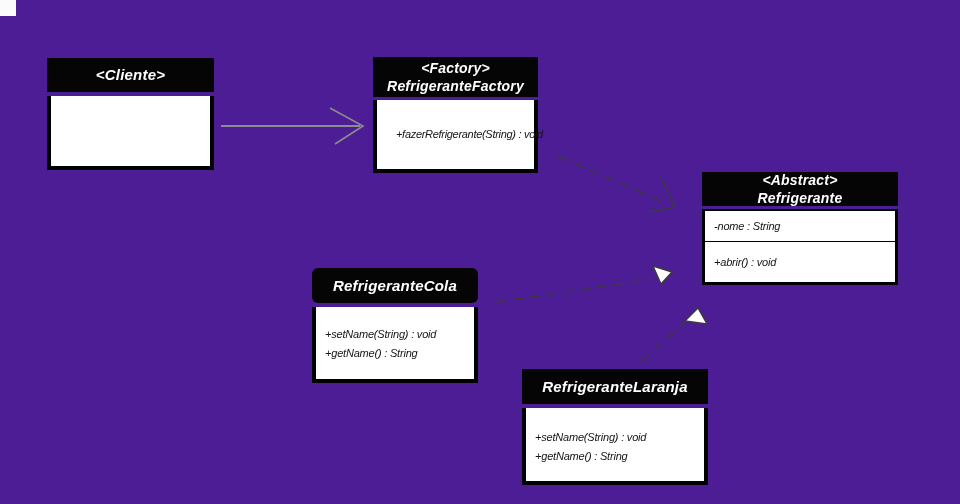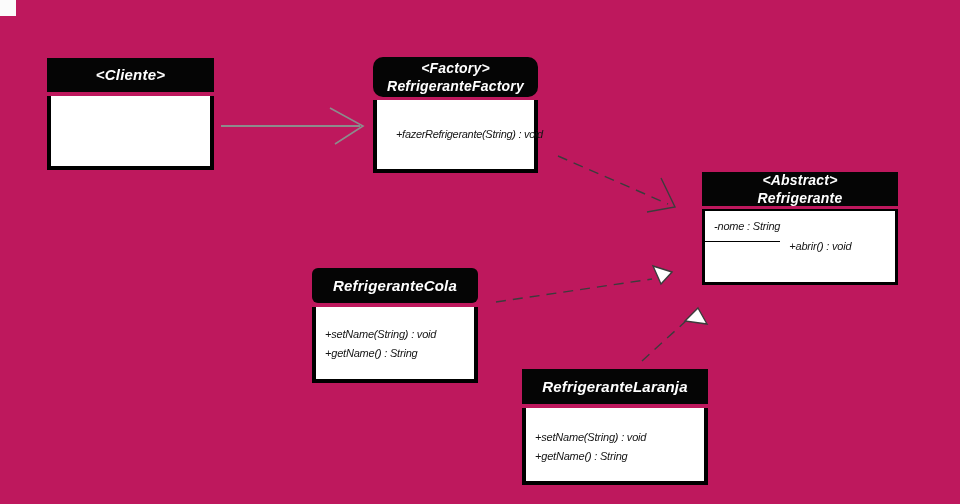--- a/index.html
+++ b/index.html
@@ -4,21 +4,21 @@
 <style>
   * { margin: 0; padding: 0; box-sizing: border-box; }
   html, body { background: #ffffff; }
   body {
     width: 960px; height: 504px;
     font-family: "Liberation Sans", sans-serif;
     position: relative; overflow: hidden;
   }
   .canvas {
     position: absolute; left: 0; top: 0;
-    width: 960px; height: 504px; background: #be185d;
+    width: 960px; height: 504px; background: #4c1d95;
   }
   .corner-artifact {
     position: absolute; left: 0; top: 0;
     width: 16px; height: 16px; background: #fbfbfb;
   }
   
   .uml-class { position: absolute; }
   .uml-header {
     background: #050505; color: #ffffff;
     font-weight: bold; font-style: italic;
@@ -35,33 +35,33 @@
     font-style: italic; font-size: 11px; color: #141414;
     letter-spacing: -0.2px; white-space: nowrap;
   }
   .uml-member { padding-left: 9px; line-height: 19px; }
   
   .box-cliente  { left: 47px;  top: 58px;  width: 167px; }
   .box-cliente  .uml-header { height: 34px; }
   .box-cliente  .uml-body   { height: 74px; }
   
   .box-factory  { left: 373px; top: 57px;  width: 165px; }
-  .box-factory  .uml-header { height: 40px; border-radius: 10px; }
+  .box-factory  .uml-header { height: 40px; }
   .box-factory  .uml-body   {
     height: 73px; margin-top: 3px;
     display: flex; flex-direction: column; justify-content: center;
   }
   .box-factory  .uml-member { padding-left: 19px; letter-spacing: -0.3px; }
   
   .box-refrigerante { left: 702px; top: 172px; width: 196px; }
   .box-refrigerante .uml-header { height: 34px; }
   .box-refrigerante .uml-body {
     height: 76px; margin-top: 3px;
     border: 3px solid #000000; border-top: 2px solid #000000;
-    display: flex; flex-direction: row;
+    display: flex; flex-direction: column;
   }
   .box-refrigerante .compartment-attrs {
     height: 31px; border-bottom: 1.5px solid #000000;
     display: flex; align-items: center;
   }
   .box-refrigerante .compartment-methods {
     flex: 1; display: flex; align-items: center;
   }
   
   .box-cola     { left: 312px; top: 268px; width: 166px; }

